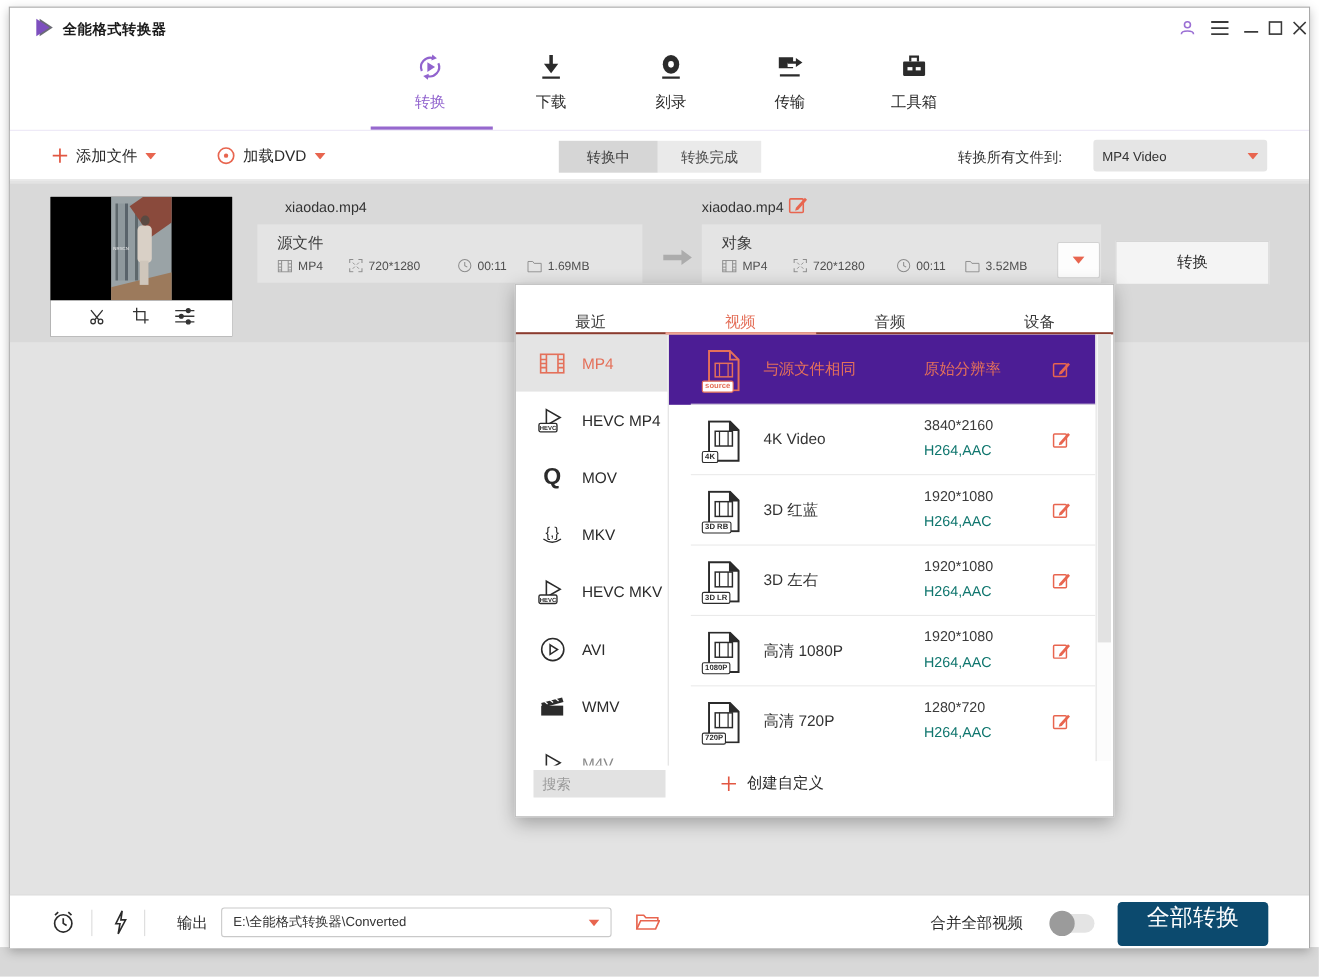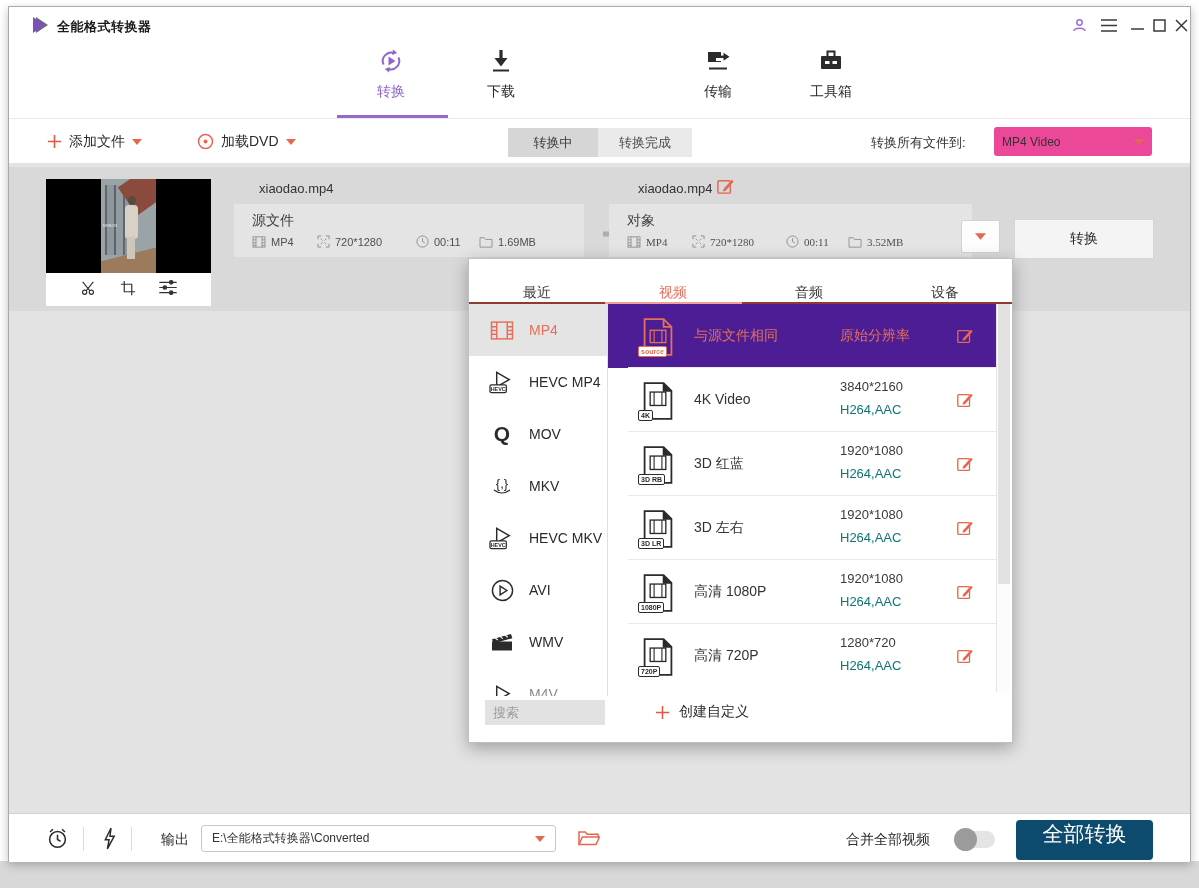--- a/index.html
+++ b/index.html
@@ -23,21 +23,21 @@
   #nav-underline { position:absolute; left:328px; top:108px; width:111px; height:3px; background:#9668ce; }
   #nav-border { position:absolute; left:0; top:111px; width:100%; height:1px; background:#ece6f5; }
 
   
   .toolbar { position:absolute; left:0; top:112px; width:100%; height:45px; background:#fff; border-bottom:1px solid #e2e2e2; }
   .tbtn { position:absolute; top:0; height:45px; display:flex; align-items:center; gap:7px; font-size:14px; color:#2b2b2b; cursor:default; }
   .seg { position:absolute; top:9px; height:29px; display:flex; align-items:center; justify-content:center; font-size:13px; color:#3a3a3a; }
   .seg.on { background:#d6d6d6; }
   .seg.off { background:#eaeaea; color:#4a4a4a; }
   .convert-all-label { position:absolute; top:15px; left:862px; font-size:13px; color:#333; }
-  .dropdown { position:absolute; display:flex; align-items:center; background:#ec4899; border-radius:3px; font-size:12px; color:#333; padding:0 8px; }
+  .dropdown { position:absolute; display:flex; align-items:center; background:#e5e5e5; border-radius:3px; font-size:12px; color:#333; padding:0 8px; }
 
   
   .main { position:absolute; left:0; top:157px; width:100%; height:649px; background:#e3e3e3; }
   .file-row { position:absolute; left:0; top:3px; width:100%; height:144px; background:#d9d9d9; }
 
   .thumb-card { position:absolute; left:37px; top:12px; width:165px; height:127px; background:#000; }
   .thumb-video { position:absolute; left:0; top:0; width:165px; height:94px; background:#000; overflow:hidden; }
   .thumb-pic { position:absolute; left:55px; top:0; width:55px; height:94px; background:#9aa3a6; overflow:hidden; }
   .roof { position:absolute; right:-8px; top:-6px; width:40px; height:34px; background:#8a4a3c; transform:rotate(-35deg); }
   .glass { position:absolute; left:4px; top:6px; width:30px; height:70px; background:linear-gradient(90deg,#5e686c 0 2px,#8e989c 2px 9px,#59636a 9px 11px,#939da1 11px 18px,#5e686c 18px 20px,#8e989c 20px 28px); }
@@ -160,20 +160,30 @@
     <div class="nav-item" style="left:450px;">
       <span class="nico">
         <svg width="28" height="28" viewBox="0 0 28 28">
             <path d="M14 3 v10" stroke="#2b2b2b" stroke-width="3.2"></path>
             <path d="M7.5 11 h13 L14 19.5z" fill="#2b2b2b"></path>
             <path d="M6 23.5 h16" stroke="#2b2b2b" stroke-width="2"></path>
           </svg>
       </span>
       <span class="nlabel">下载</span>
     </div>
+    <div class="nav-item" style="left:559px;">
+      <span class="nico">
+        <svg width="28" height="28" viewBox="0 0 28 28">
+            <ellipse cx="14" cy="11.5" rx="7.5" ry="8.5" fill="#2b2b2b"></ellipse>
+            <ellipse cx="14" cy="11.5" rx="2.6" ry="3" fill="#fff"></ellipse>
+            <path d="M6 23.5 h16" stroke="#2b2b2b" stroke-width="2"></path>
+          </svg>
+      </span>
+      <span class="nlabel">刻录</span>
+    </div>
     <div class="nav-item" style="left:667px;">
       <span class="nico">
         <svg width="28" height="28" viewBox="0 0 28 28">
             <path d="M4 5 h13 v5 h-5 v4 h5 v1 H4z" fill="#2b2b2b"></path>
             <path d="M12 9.8 h9" stroke="#2b2b2b" stroke-width="2.4"></path>
             <path d="M19.5 5.8 l6 4 -6 4z" fill="#2b2b2b"></path>
             <path d="M5 21.5 h18" stroke="#2b2b2b" stroke-width="2"></path>
           </svg>
       </span>
       <span class="nlabel">传输</span>
@@ -308,21 +318,21 @@
             </svg>
         </span>
 
         <span class="file-name" style="left:629px;">xiaodao.mp4</span>
         <span class="abs" style="left:707px; top:10px;">
           <svg width="19" height="19" viewBox="0 0 20 20">
               <rect x="2" y="4" width="13" height="13" rx="1" fill="none" stroke="#e8654f" stroke-width="1.5"></rect>
               <path d="M8 12.5 L16.6 3 l2 1.8 L10.2 14.5 l-3 .8z" fill="#e8654f"></path>
             </svg>
         </span>
-        <div class="info-box" style="left:600px; width:363px;font-family:Liberation Serif, serif;">
+        <div class="info-box" style="left:629px; width:363px;">
           <span class="info-title">对象</span>
           <div class="info-items">
             <span class="info-item" style="width:65px;">
               <svg width="14" height="12" viewBox="0 0 16 14" fill="none" stroke="#8c8c8c">
                   <rect x="1" y="1" width="14" height="12"></rect>
                   <path d="M4.5 1 v12 M11.5 1 v12"></path>
                   <path d="M1 4.5 h3.5 M1 8 h3.5 M1 11 h3.5 M11.5 4.5 h3.5 M11.5 8 h3.5 M11.5 11 h3.5"></path>
                 </svg>
               <span>MP4</span>
             </span>

